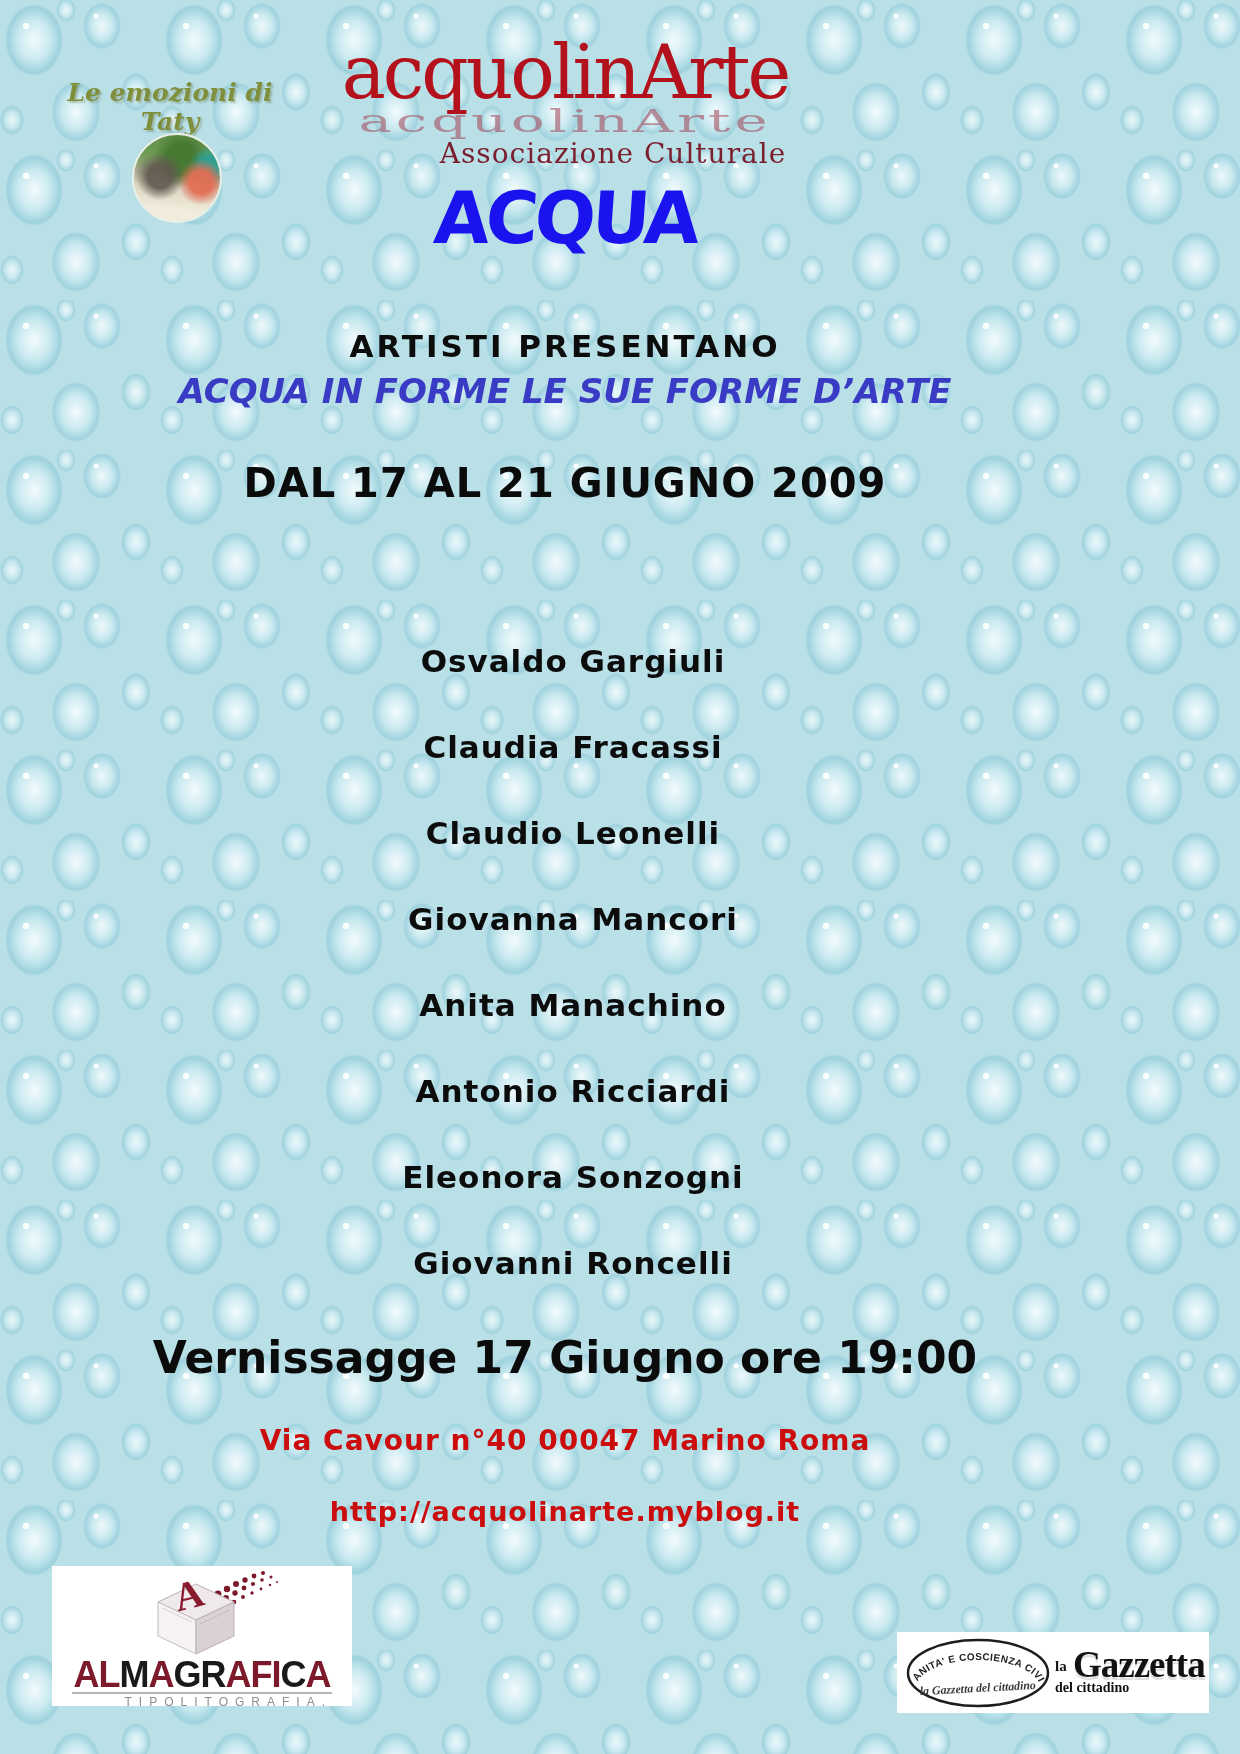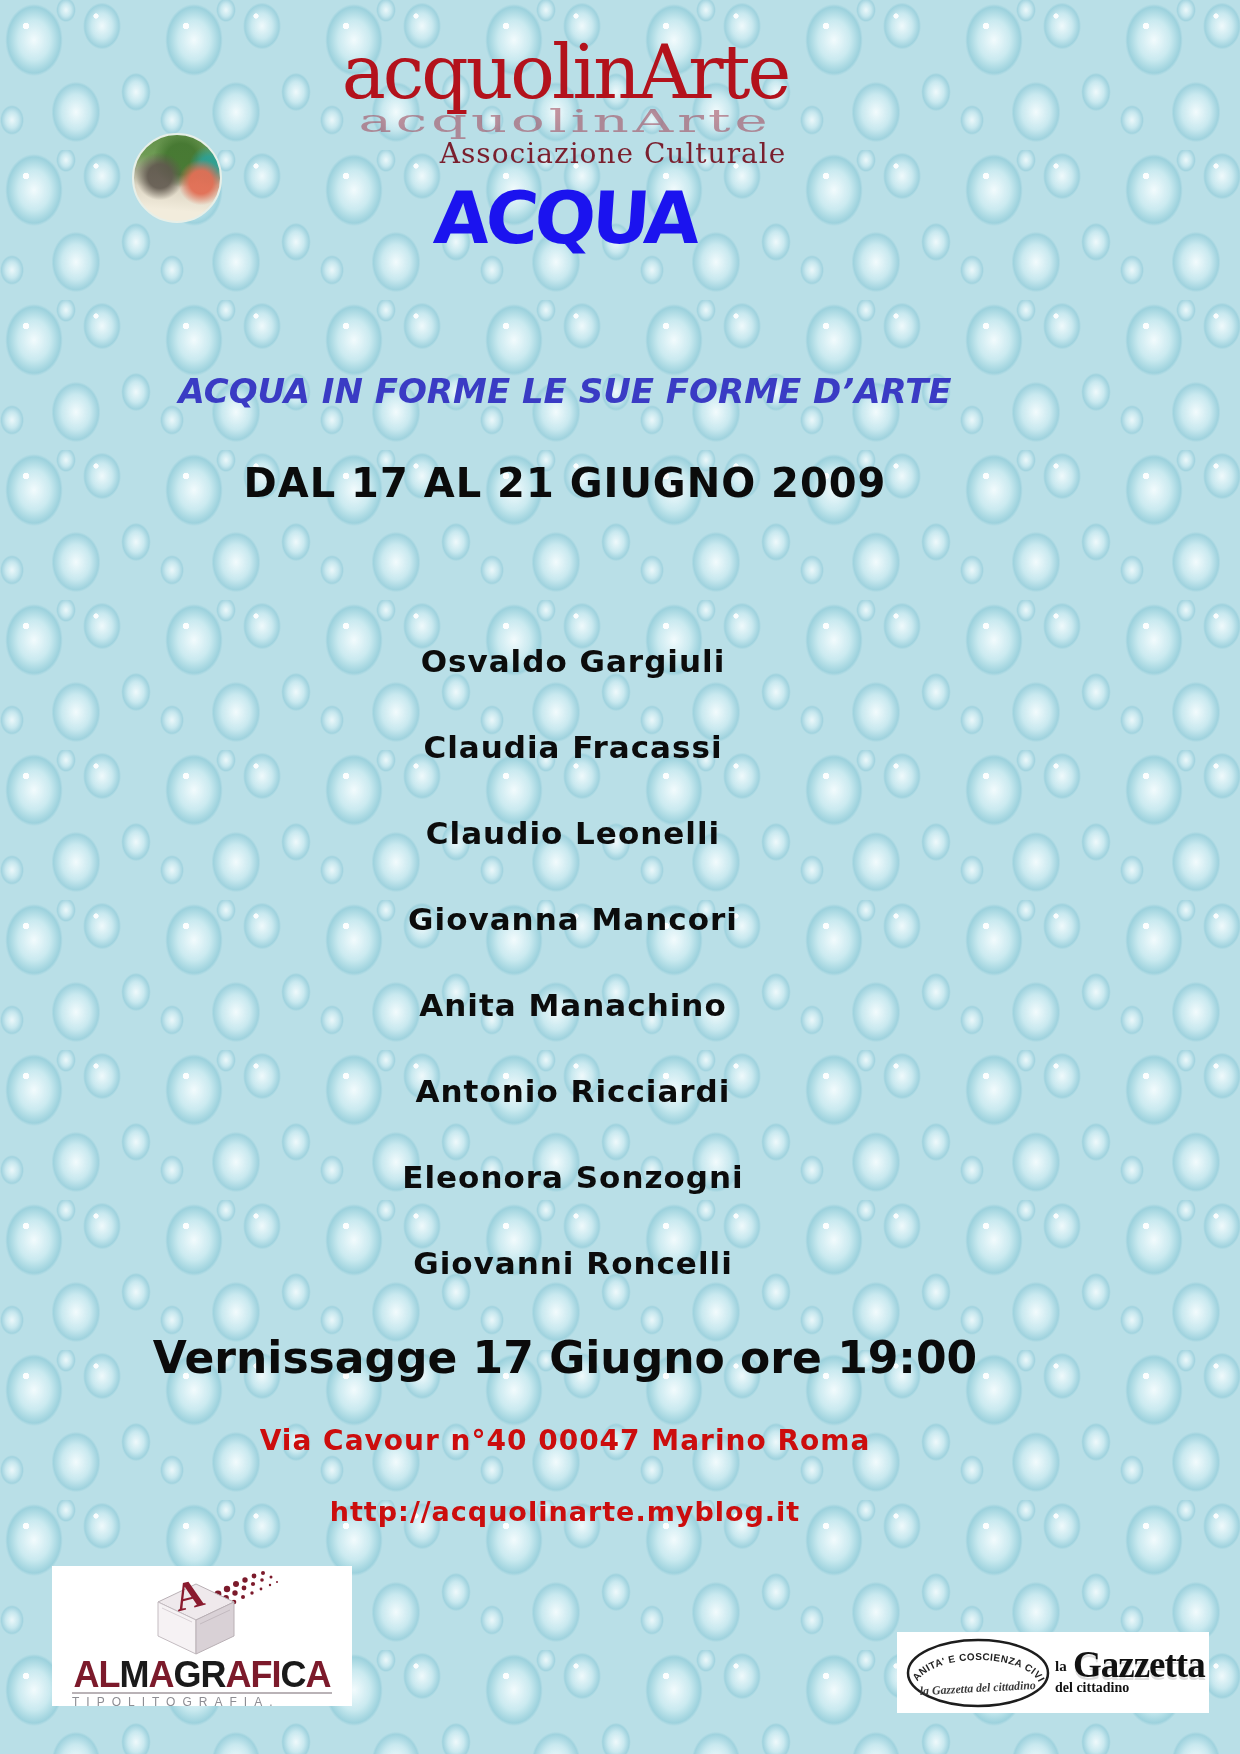--- a/index.html
+++ b/index.html
@@ -46,43 +46,45 @@
   .artists{position:absolute;left:8px;top:618px;width:1130px;}
   .artist{height:86px;line-height:86px;text-align:center;font-size:31px;font-weight:bold;color:#0c0c0c;letter-spacing:1px;}
   .vernissage{top:1332px;font-size:44px;font-weight:bold;color:#0b0b0b;}
   .address{top:1424px;font-size:28px;font-weight:bold;color:#cc0d0d;letter-spacing:1px;}
   .website{top:1496px;font-size:27px;font-weight:bold;color:#cc0d0d;letter-spacing:1px;}
   
   .alma{position:absolute;left:52px;top:1566px;width:300px;height:140px;background:#ffffff;}
   .alma-cube{position:absolute;left:78px;top:2px;}
   .alma-name{position:absolute;left:0;top:88px;width:300px;text-align:center;
     font-family:"Liberation Sans",sans-serif;font-weight:bold;font-size:36px;letter-spacing:-1px;white-space:nowrap;}
-  .alma-sub{position:absolute;left:20px;top:126px;width:260px;text-align:left;border-top:2px solid #b9b2b6;
+  .alma-sub{position:absolute;left:20px;top:126px;width:260px;text-align:right;border-top:2px solid #b9b2b6;
     font-family:"Liberation Sans",sans-serif;font-size:12px;color:#8d8d93;letter-spacing:7px;padding-top:1px;}
   
   .gaz{position:absolute;left:897px;top:1632px;width:312px;height:81px;background:#ffffff;}
   .gaz-oval{position:absolute;left:6px;top:3px;}
   .gaz-right{position:absolute;left:158px;top:8px;width:150px;font-family:"Liberation Serif",serif;color:#111;}
   .gaz-la{position:absolute;left:0px;top:18px;font-size:15px;font-weight:bold;}
   .gaz-name{position:absolute;left:18px;top:-6px;font-size:37px;font-weight:bold;letter-spacing:-1px;
     text-shadow:0 3px 0 rgba(160,160,160,.35);margin-top:9px;}
   .gaz-sub{position:absolute;left:0px;top:40px;width:150px;text-align:left;font-size:14px;font-weight:bold;}
 </style>
 </head>
 <body>
 
 <div class="poster">
 
+  <div class="taty-text">Le emozioni di Taty</div>
   <div class="taty-circle"></div>
 
   <div class="line brand">acquolinArte</div>
   <div class="line brand-echo">acquolinArte</div>
   <div class="line assoc">Associazione Culturale</div>
   <div class="line acqua">ACQUA</div>
 
+  <div class="line presenter">ARTISTI PRESENTANO</div>
   <div class="line theme">ACQUA IN FORME LE SUE FORME D’ARTE</div>
 
   <div class="line dates">DAL 17 AL 21 GIUGNO 2009</div>
 
   <div class="artists">
     <div class="artist">Osvaldo Gargiuli</div>
     <div class="artist">Claudia Fracassi</div>
     <div class="artist">Claudio Leonelli</div>
     <div class="artist">Giovanna Mancori</div>
     <div class="artist">Anita Manachino</div>

